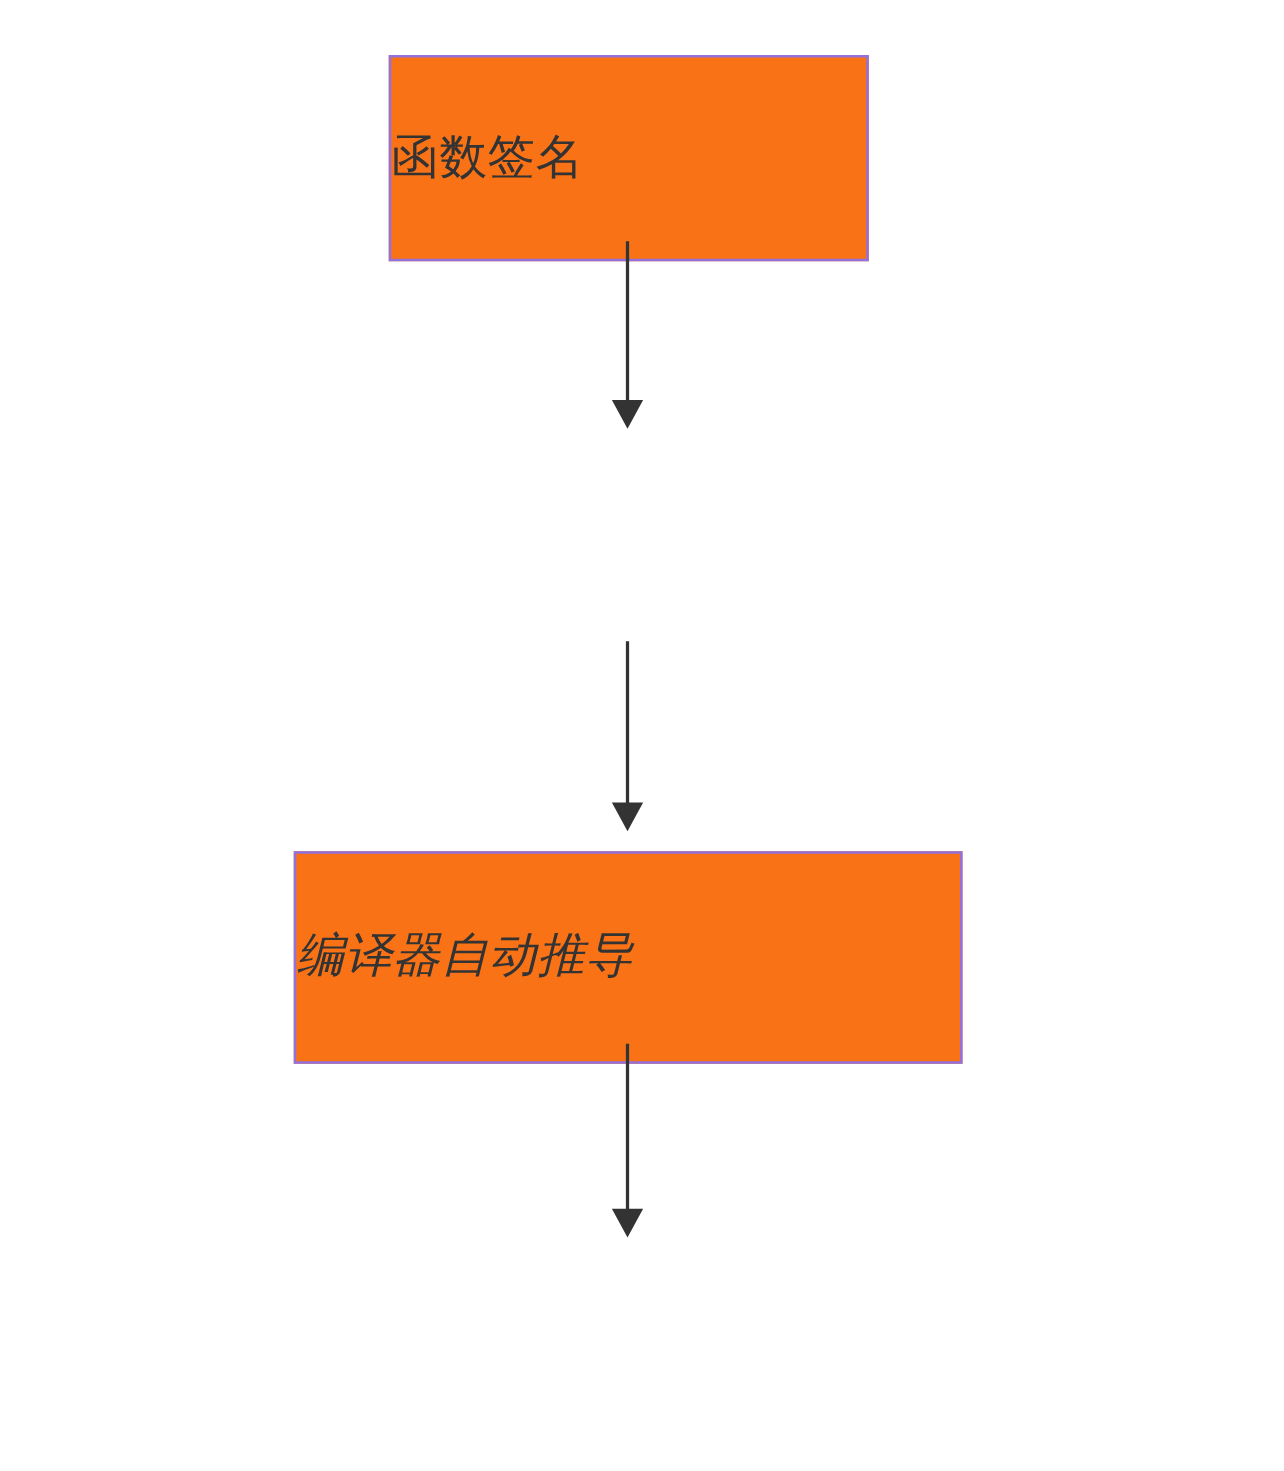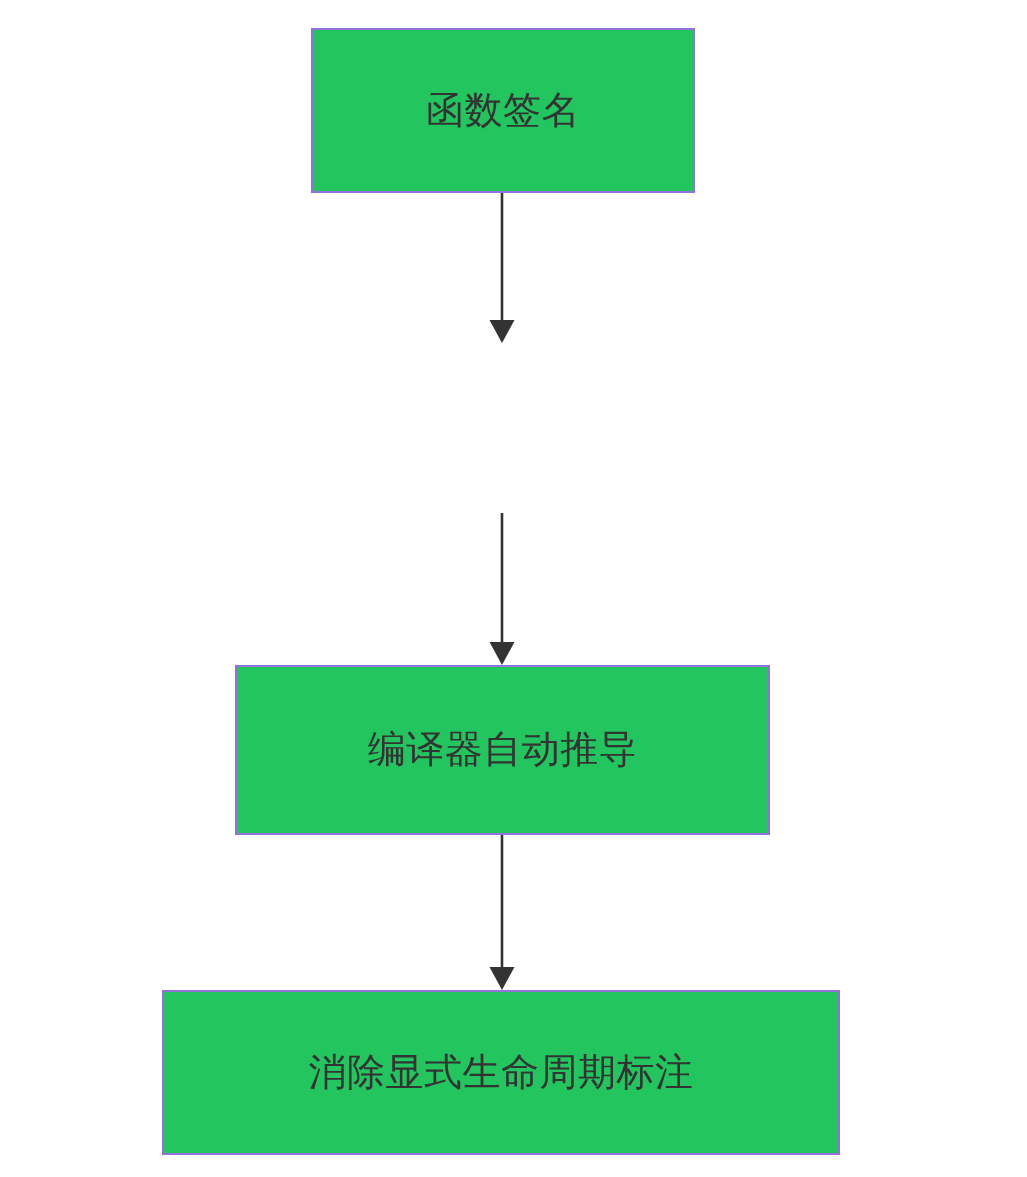--- a/index.html
+++ b/index.html
@@ -16,24 +16,25 @@
     width: 1027px;
     height: 1177px;
     background: #ffffff;
     overflow: hidden;
   }
   .node {
     position: absolute;
     box-sizing: border-box;
     display: flex;
     align-items: center;
-    justify-content: center;
-    background: #22c55e;
+    justify-content: flex-start;
+    background: #f97316;
     border: 2px solid #9370db;
     border-radius: 0px;
+    margin-top: 16px;
   }
   .node-label {
     font-family: "Liberation Sans", "DejaVu Sans", sans-serif;
     font-size: 38px;
     line-height: 1.2;
     color: #333333;
     text-align: center;
     white-space: nowrap;
     letter-spacing: 0.5px;
   }
@@ -48,21 +49,21 @@
     fill: none;
   }
   .edge-head {
     fill: #333333;
     stroke: none;
   }
 
   
   #node-1 { left: 311px; top: 28px;   width: 384px; height: 165px; }
   #node-2 { left: 162px; top: 343px;  width: 678px; height: 170px; }
-  #node-3 { left: 235px; top: 665px;  width: 535px; height: 170px; }
+  #node-3 { left: 235px; top: 665px;  width: 535px; height: 170px; font-style: italic; }
   #node-4 { left: 162px; top: 990px;  width: 678px; height: 165px; }
 
   
   #edge-1 { left: 478px; top: 193px; width: 48px; height: 150px; }
   #edge-2 { left: 478px; top: 513px; width: 48px; height: 152px; }
   #edge-3 { left: 478px; top: 835px; width: 48px; height: 155px; }
 </style>
 </head>
 <body>
 
@@ -85,17 +86,14 @@
 
   <div class="node" id="node-3">
     <span class="node-label">编译器自动推导</span>
   </div>
 
   <svg class="edge" id="edge-3" viewBox="0 0 48 155" width="48" height="155">
     <line class="edge-line" x1="24" y1="0" x2="24" y2="133"></line>
     <polygon class="edge-head" points="24,155 11.5,132 36.5,132"></polygon>
   </svg>
 
-  <div class="node" id="node-4">
-    <span class="node-label">消除显式生命周期标注</span>
-  </div>
 
 </div>
 
 </body></html>

